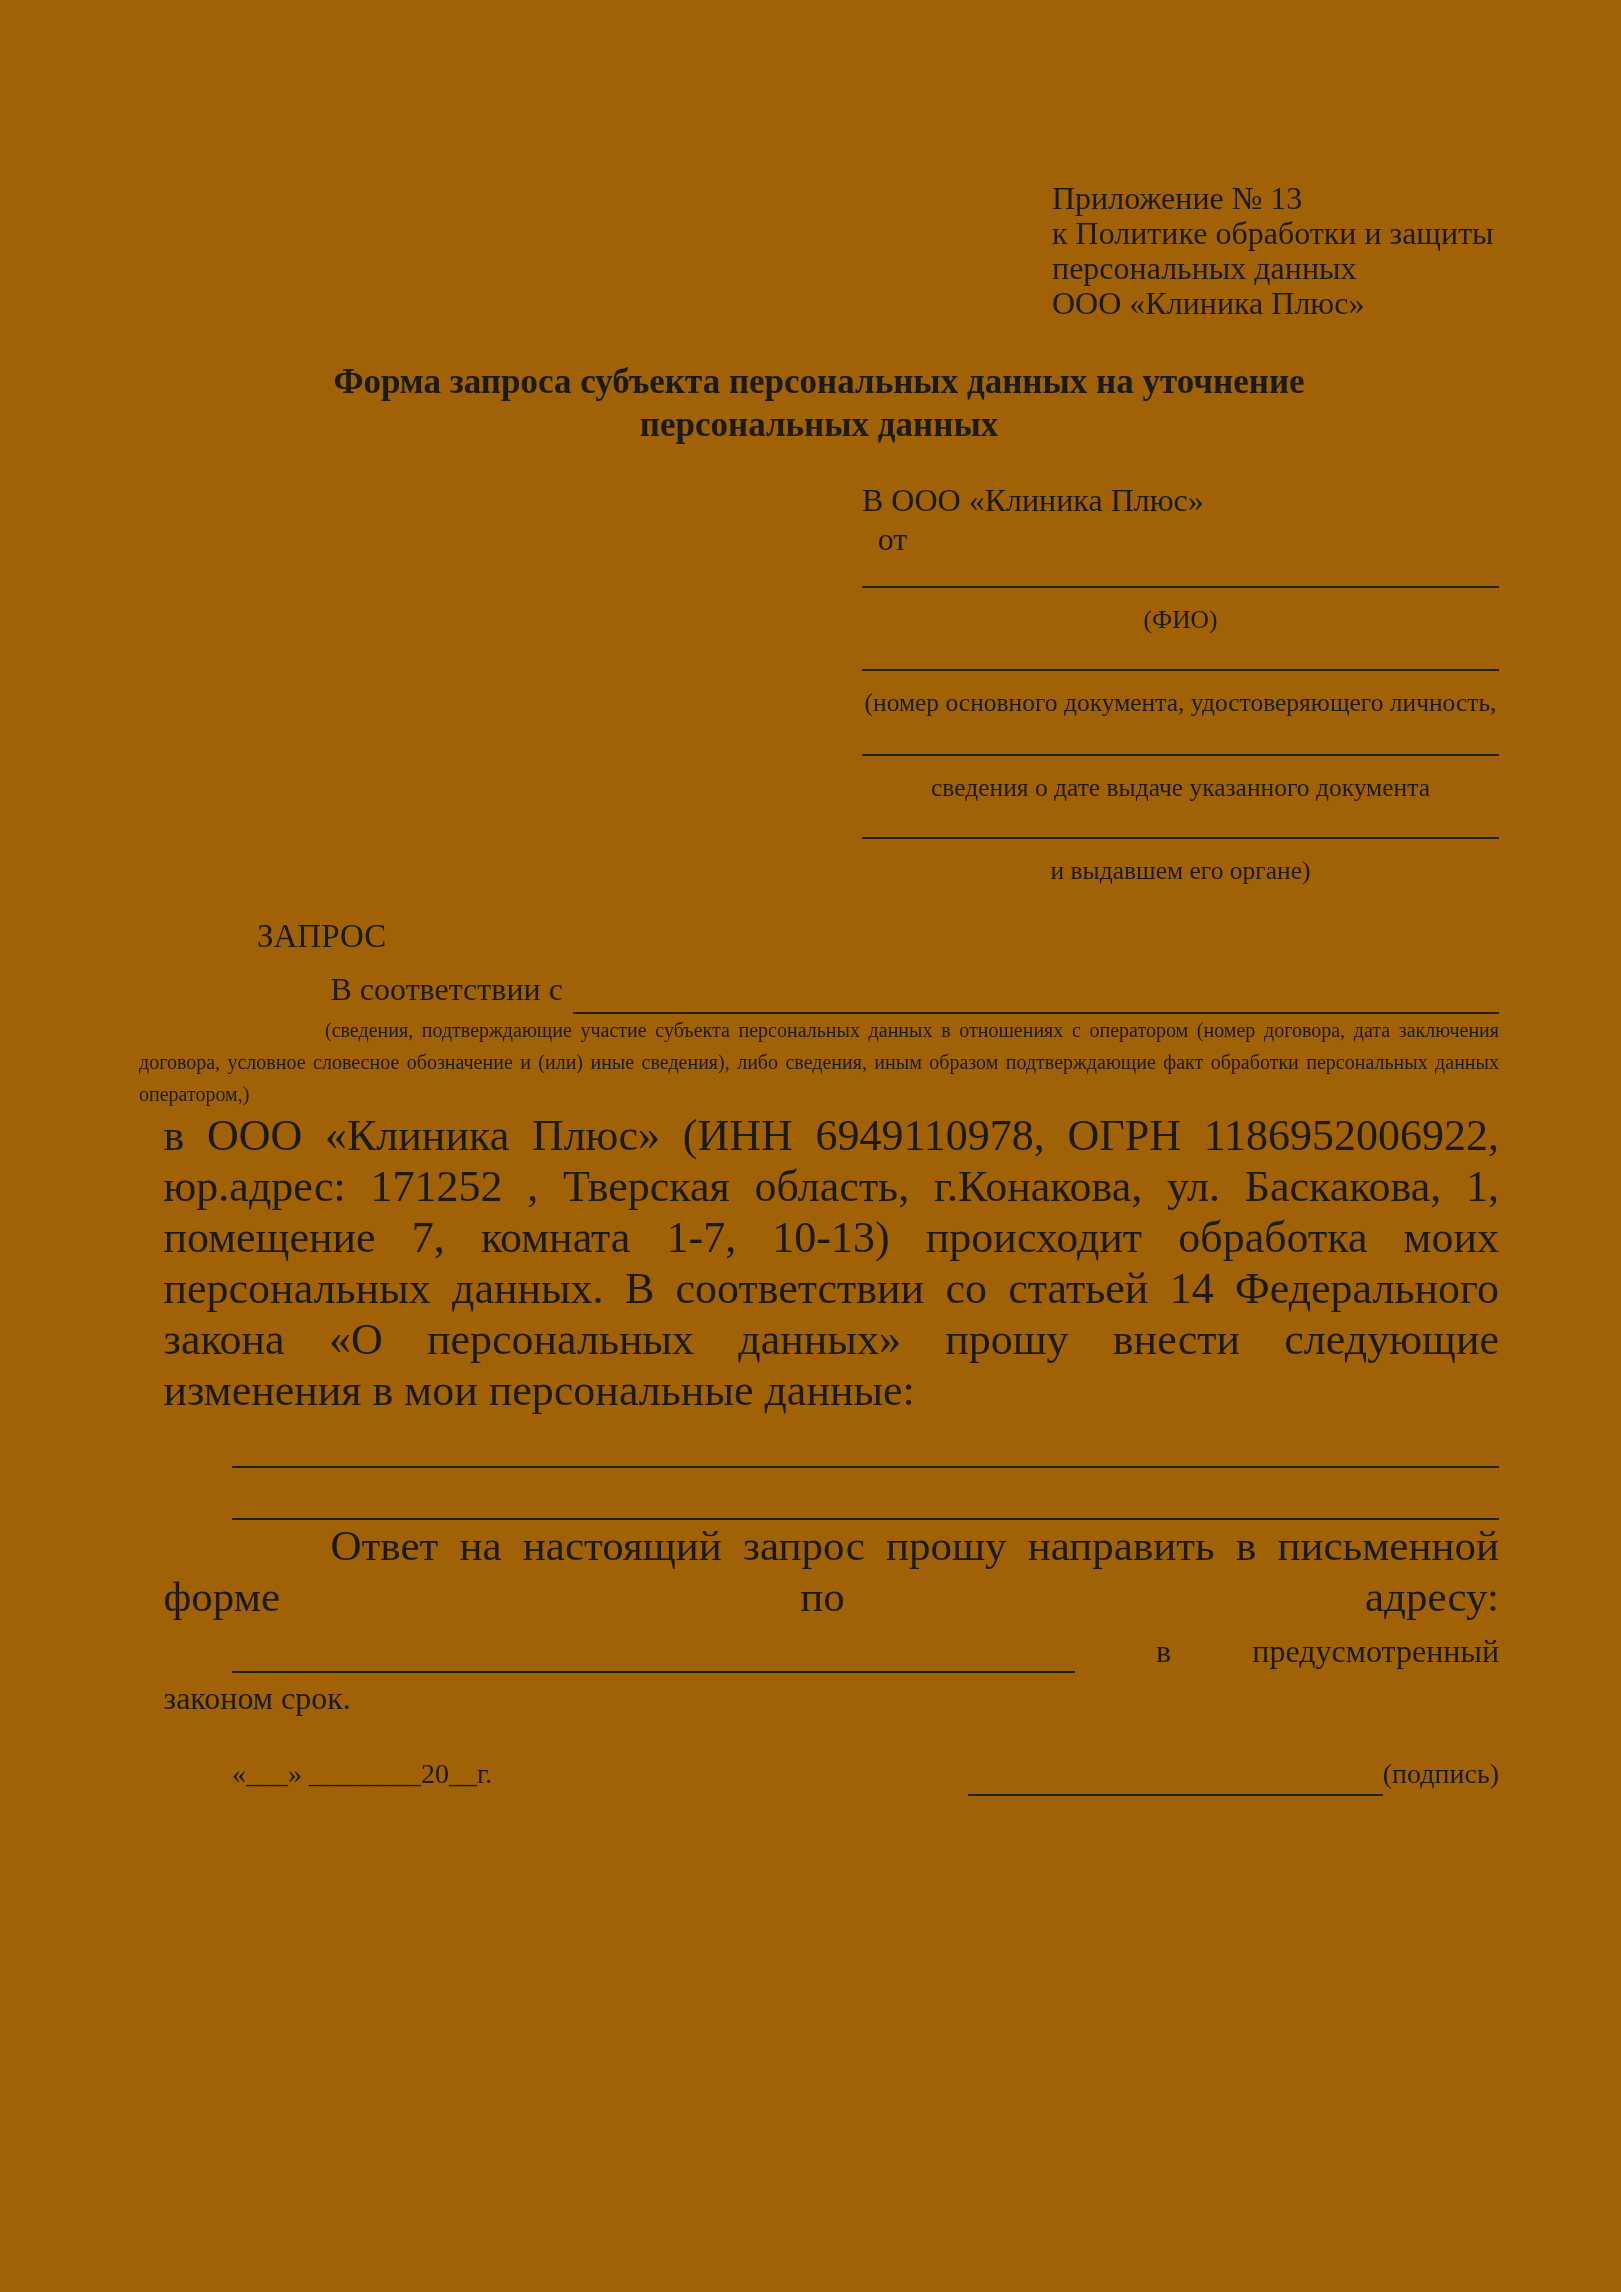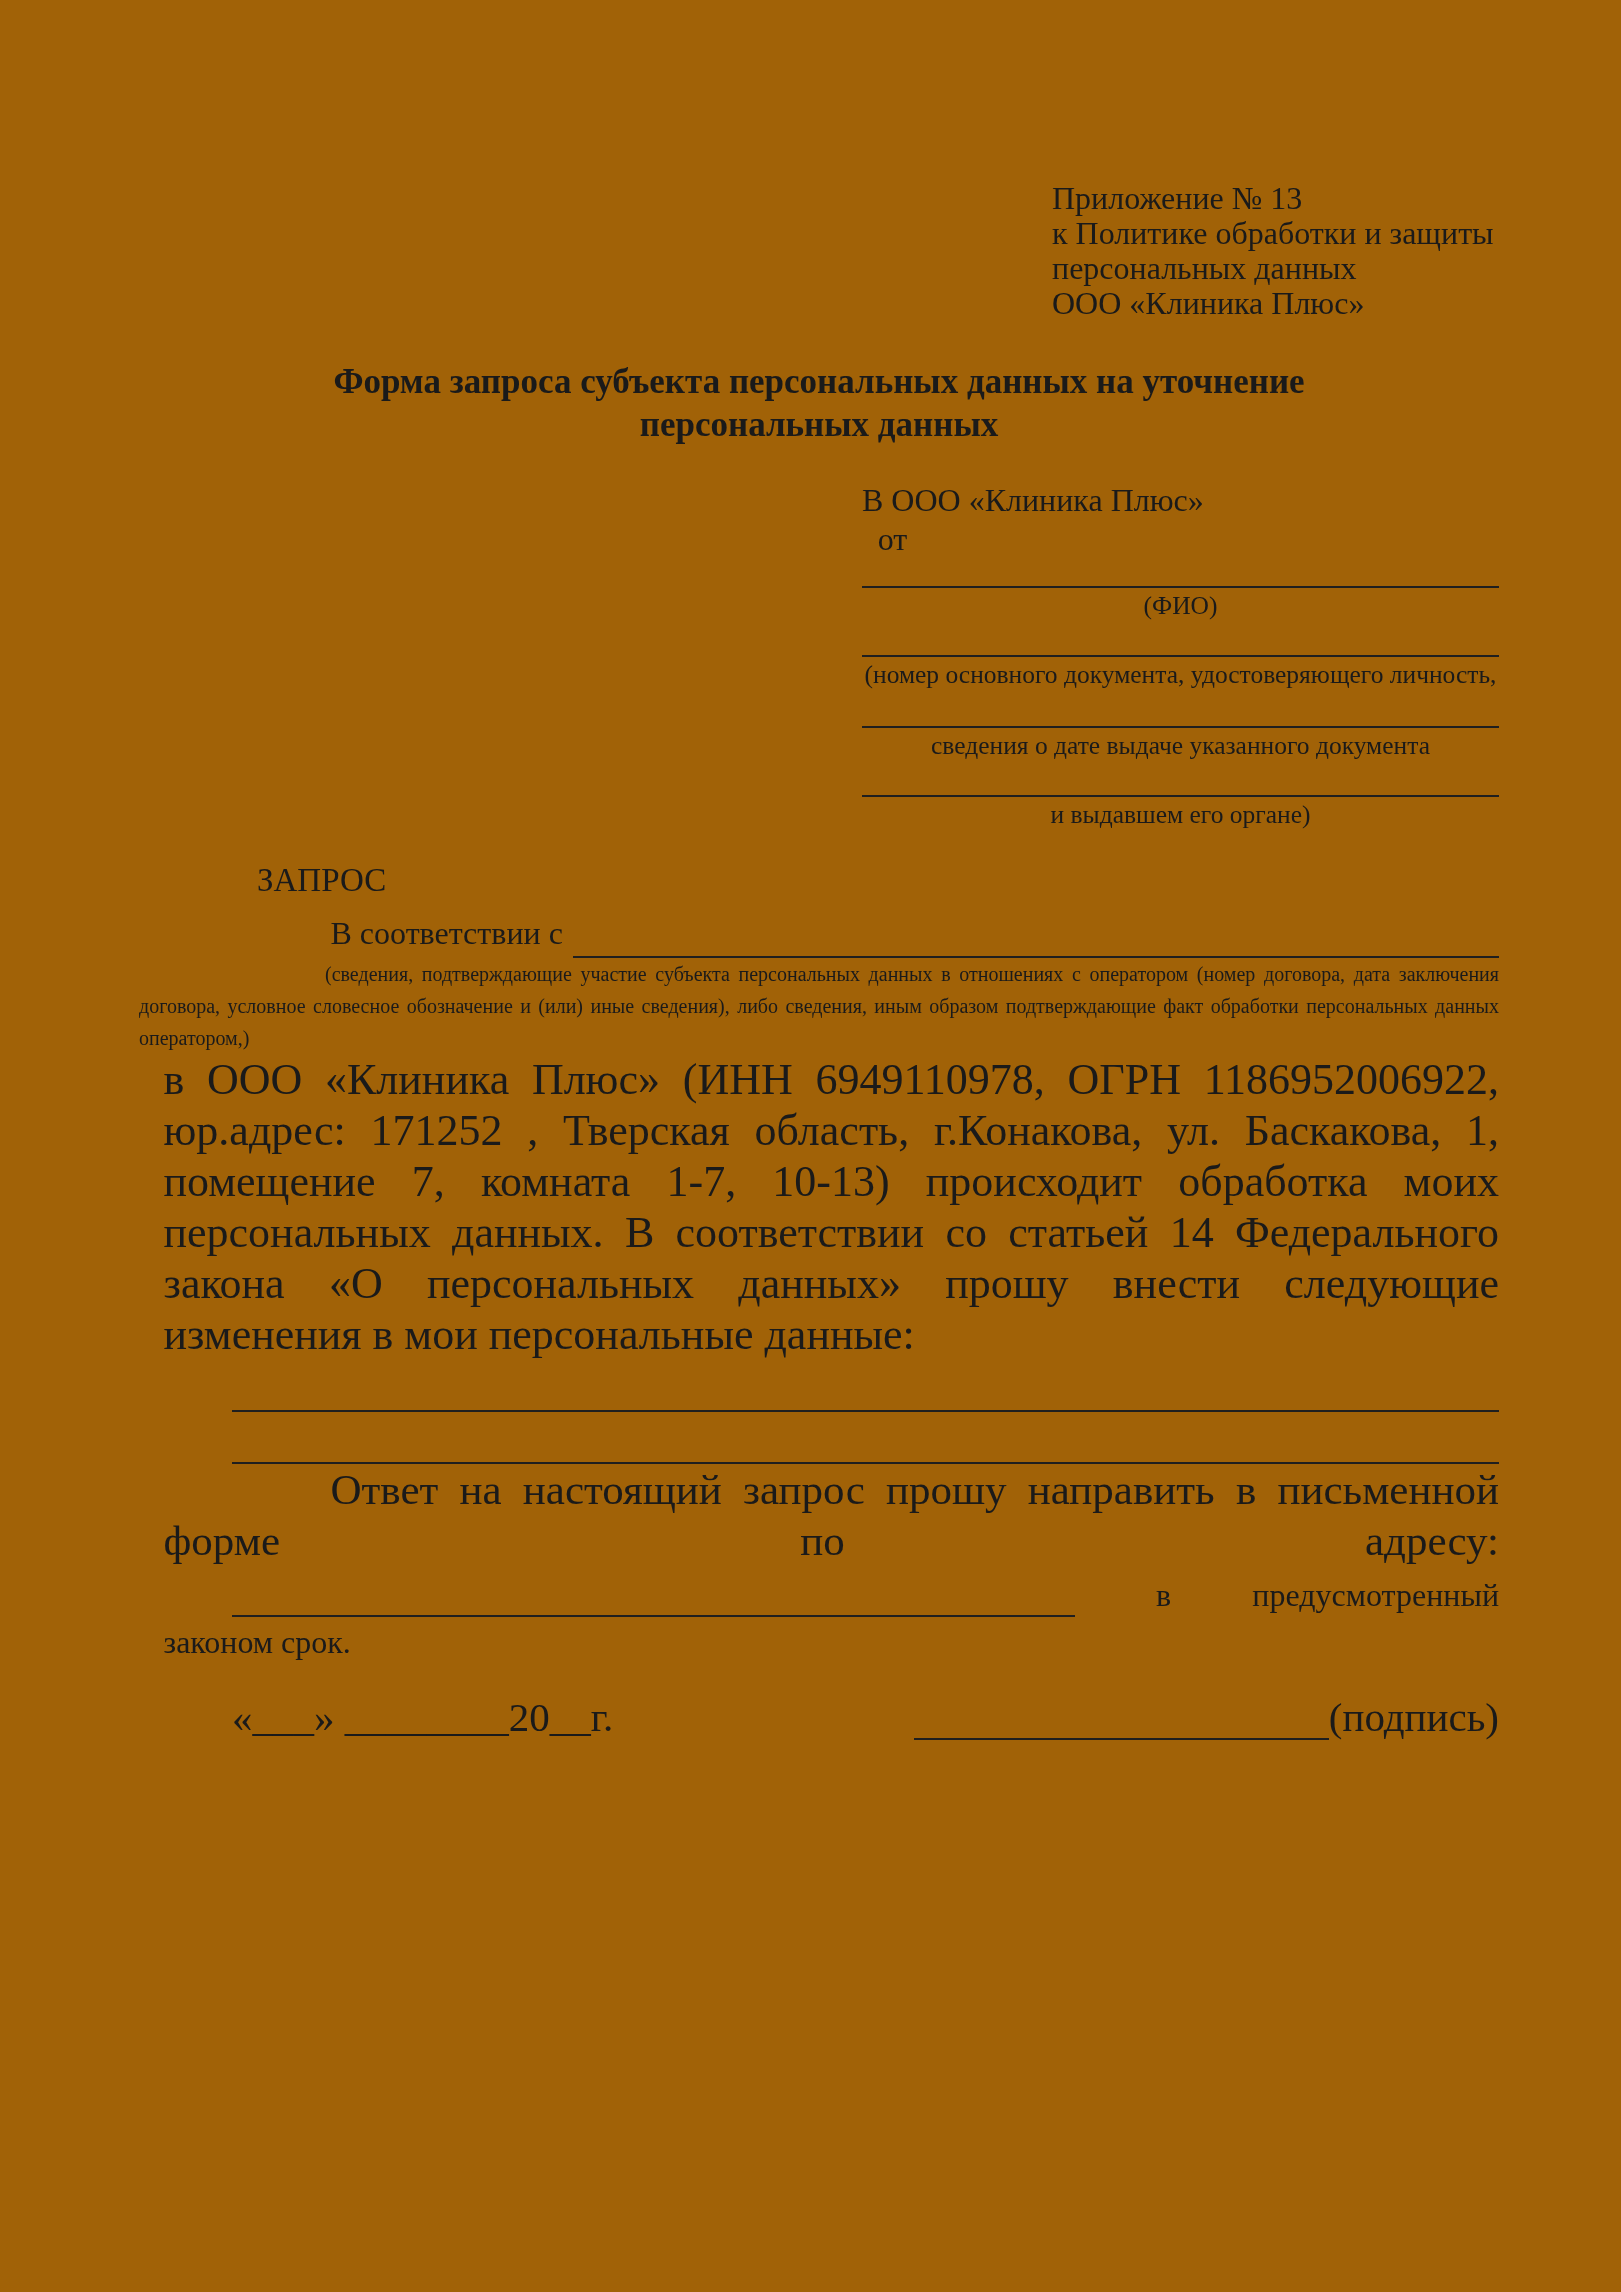--- a/index.html
+++ b/index.html
@@ -40,21 +40,21 @@
     font-size:32px; line-height:39px;
   }
   .addressee .from { margin-left:15.7px; }
   .field .fline {
     height:29px;
     border-bottom:2.9px solid #1f1f1f;
   }
   .field .fcap {
     text-align:center;
     font-size:25.5px; line-height:32px;
-    padding-top:2px;
+    padding-top:16px;
   }
   .field.f2 .fline { height:35px; }
   .field.f3 .fline { height:37px; }
   .field.f4 .fline { height:35px; }
 
   
   .request-heading {
     margin-top:29px;
     padding-left:118px;
     font-size:33px; line-height:41px;
@@ -118,21 +118,21 @@
     font-size:32px; line-height:51px;
   }
 
   
   .sig-row {
     margin-top:27.4px;
     margin-left:93px;
     display:flex;
     justify-content:space-between;
     align-items:flex-end;
-    font-size:41px; line-height:45px;
+    font-size:28px; line-height:45px;
   }
   .sig-right { display:flex; align-items:flex-end; }
   .sig-right .sign-line {
     width:415px;
     border-bottom:2.9px solid #1f1f1f;
     height:41px;
   }
   .nowrap { white-space:nowrap; }
 </style>
 </head>

